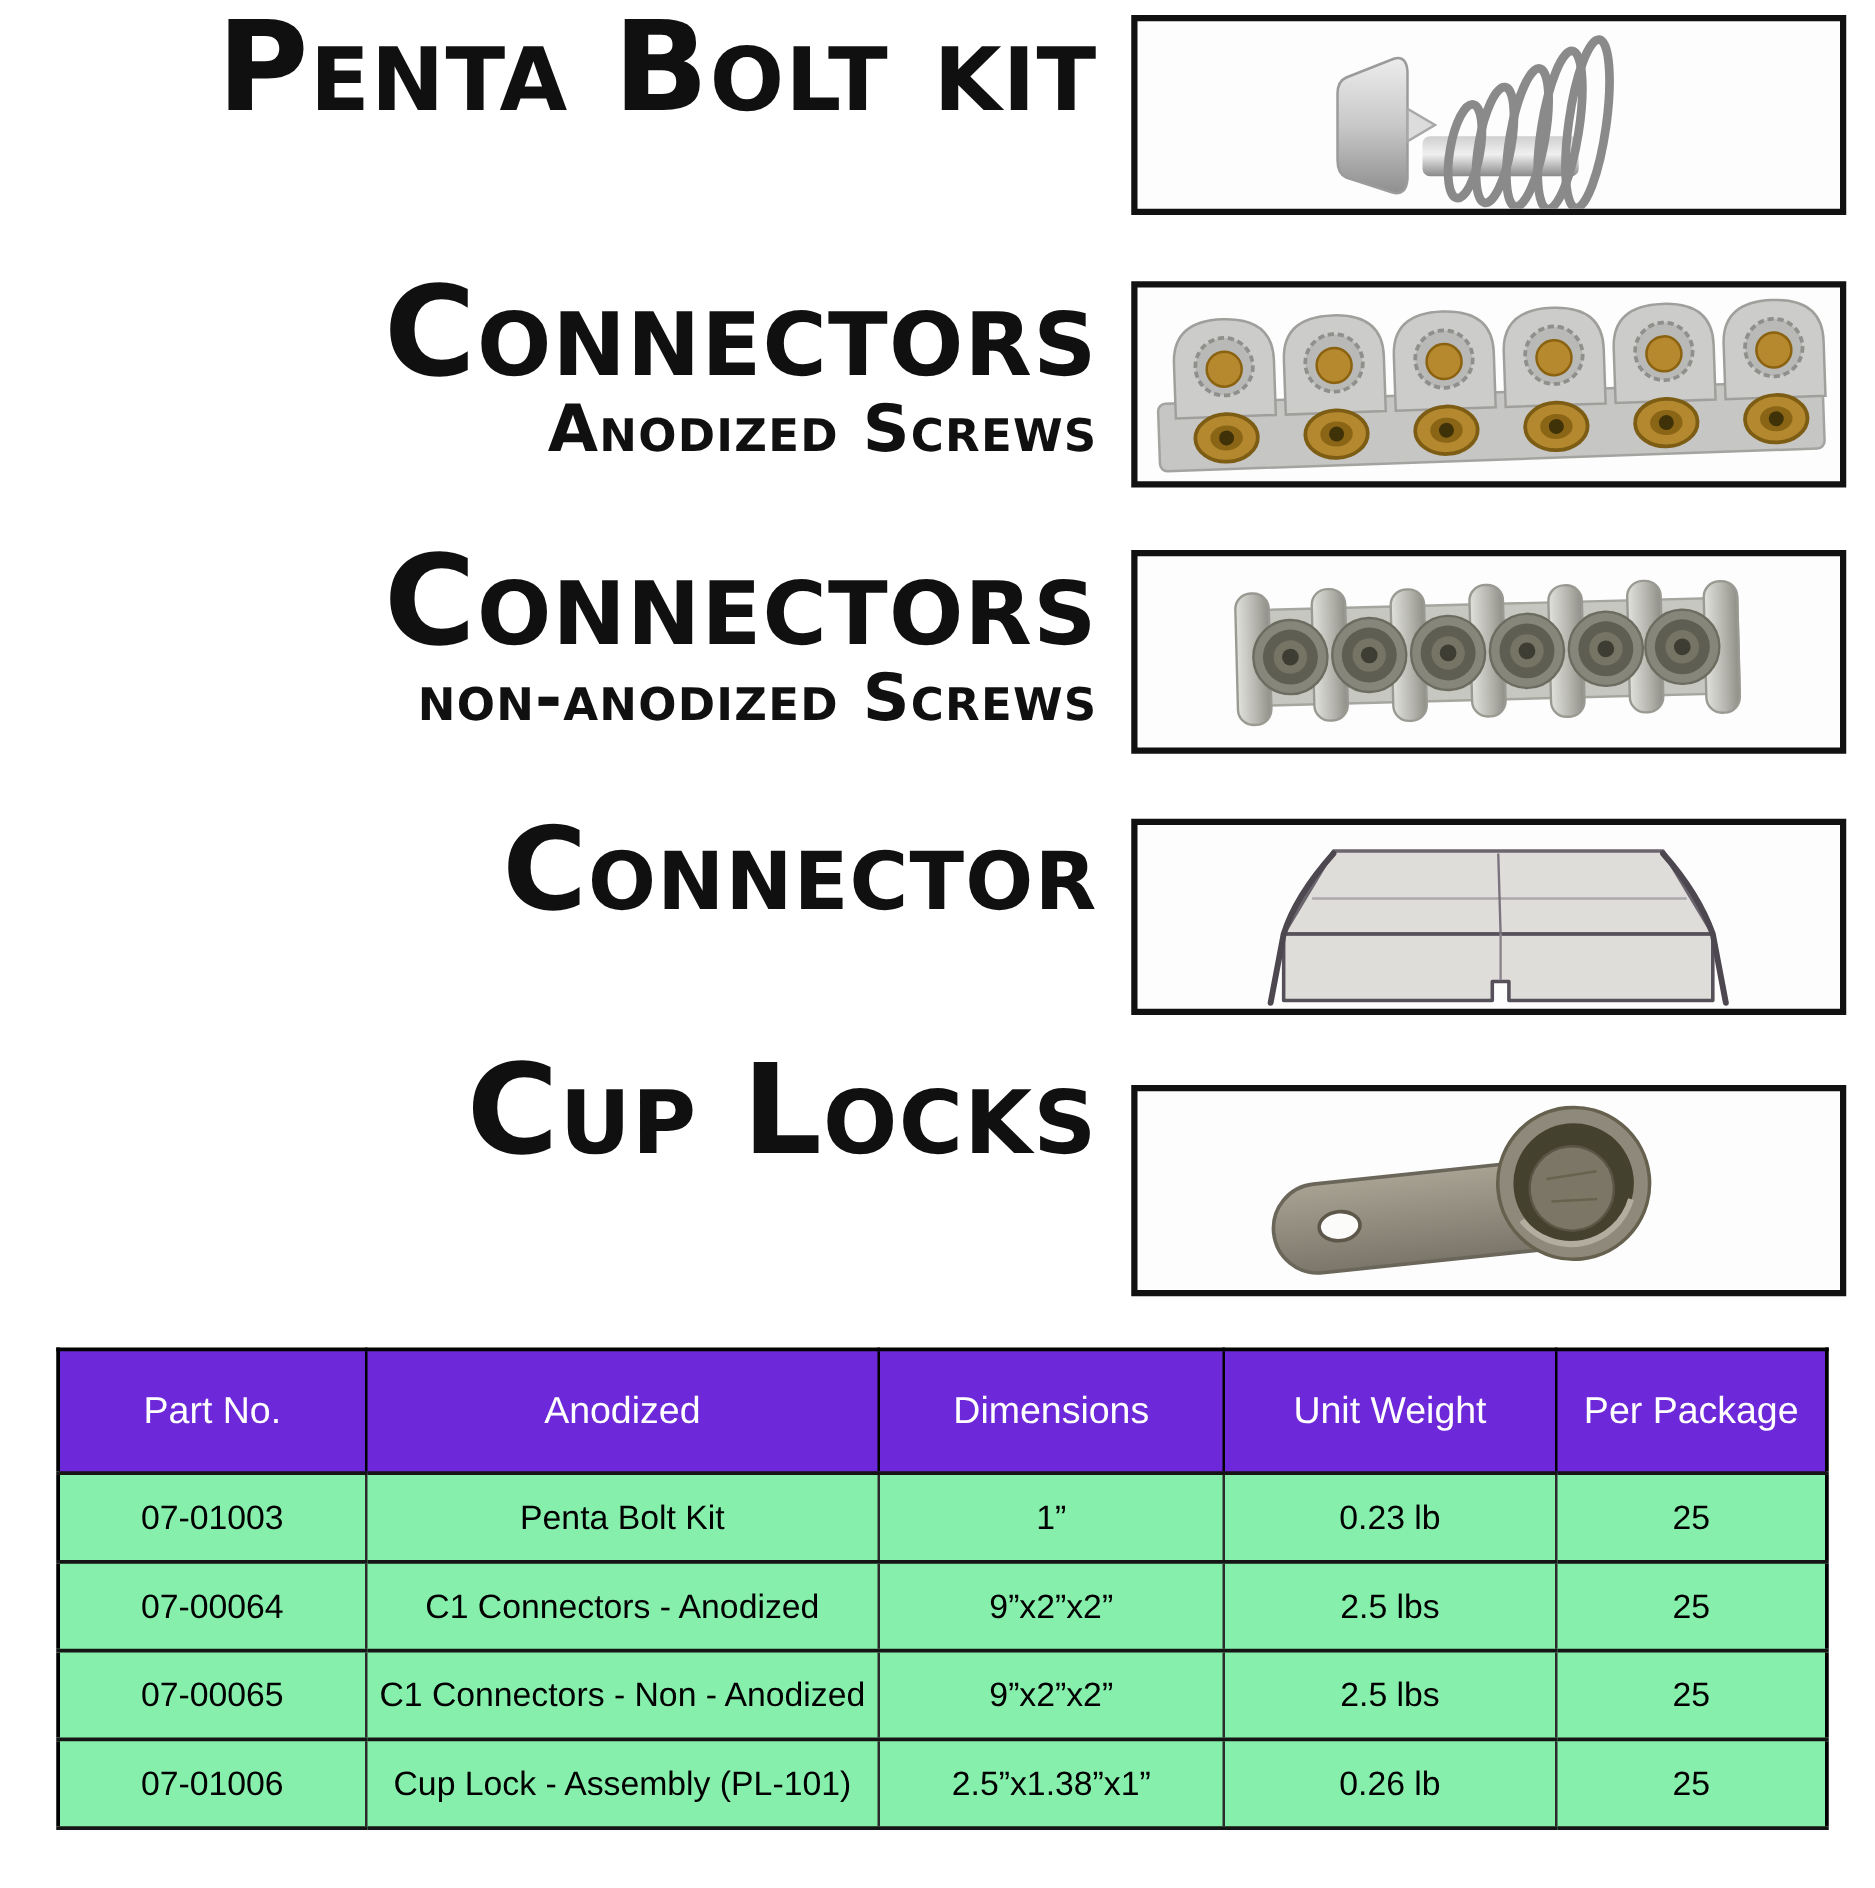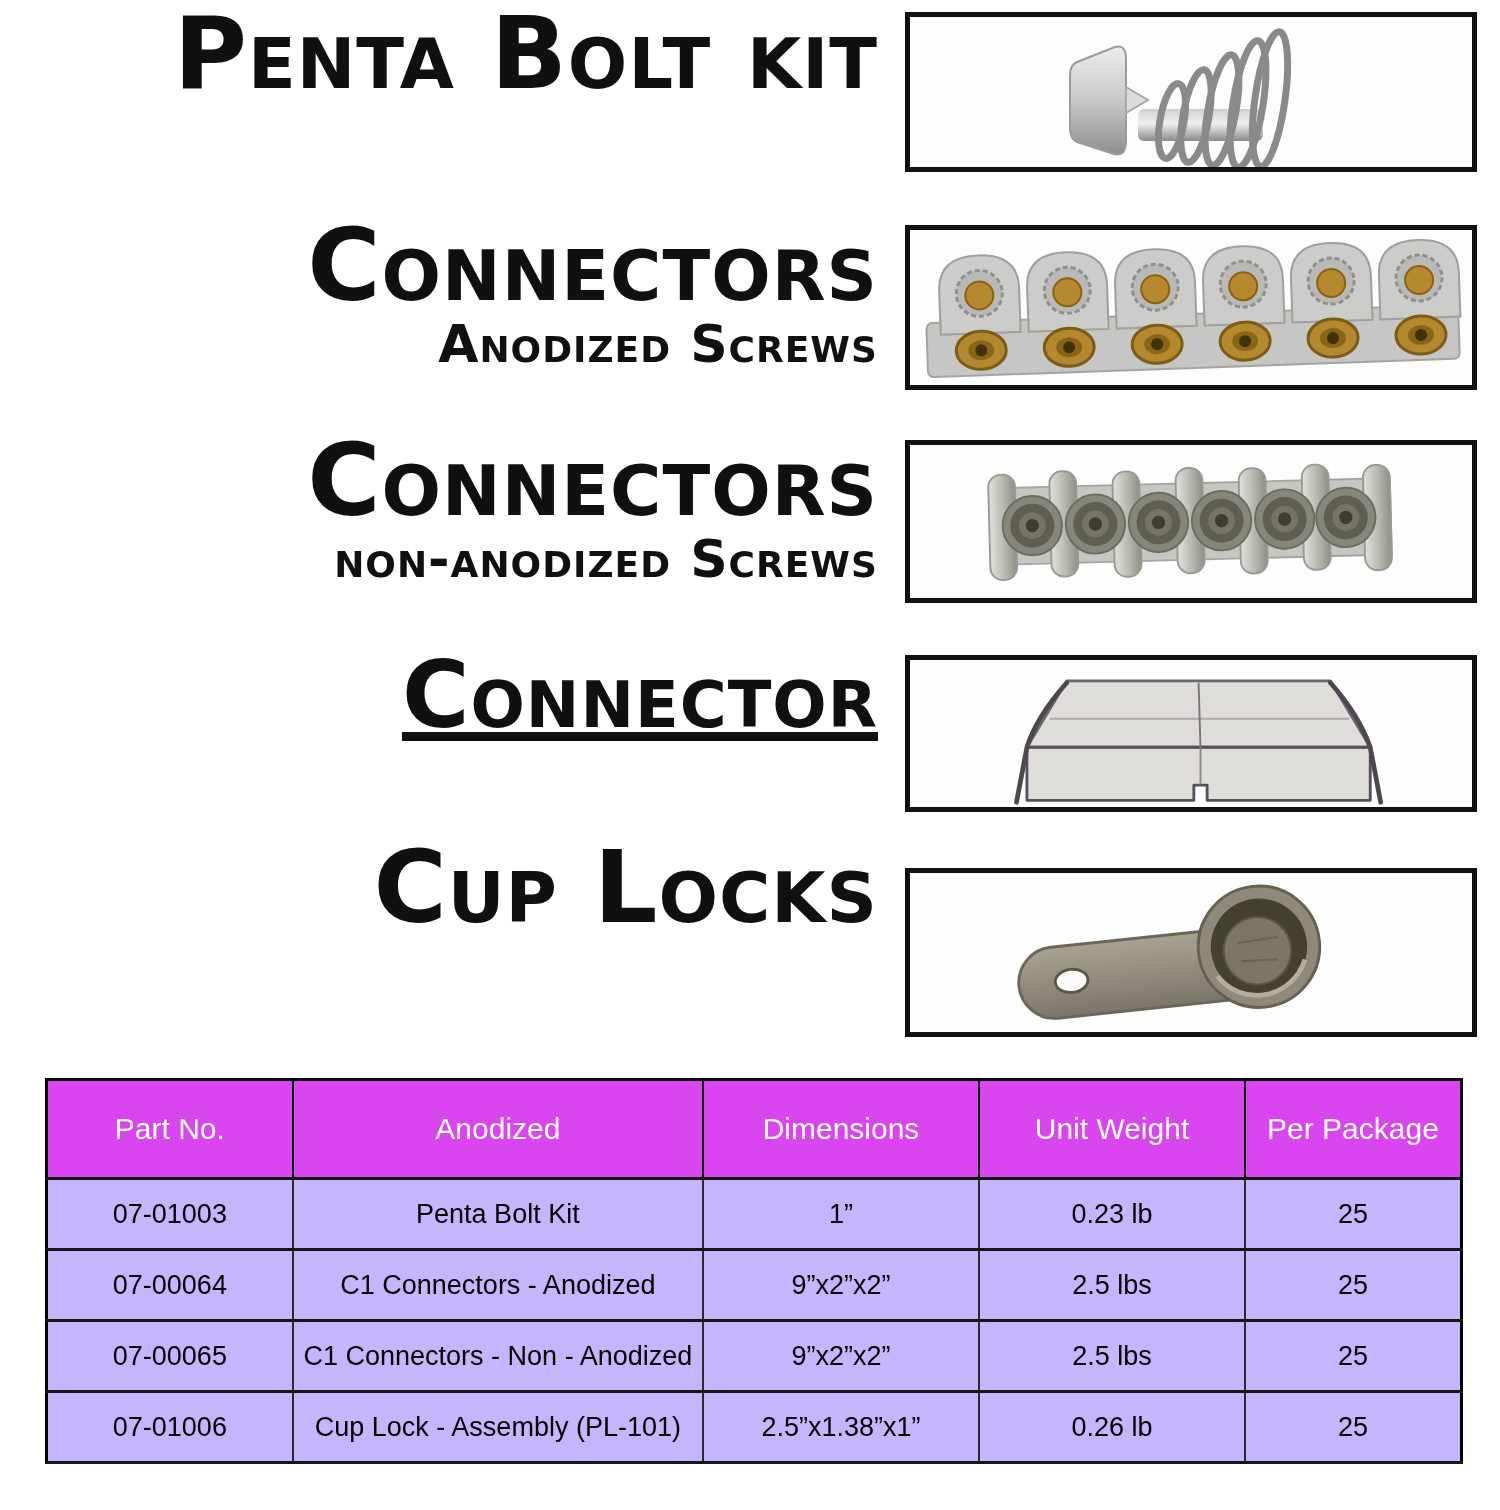--- a/index.html
+++ b/index.html
@@ -12,45 +12,45 @@
     position:absolute;left:0;right:622px;text-align:right;color:#101010;
     font-family:"DejaVu Sans",sans-serif;font-weight:700;
     font-variant:small-caps;
   }
   .sec-title{font-size:100px;line-height:.95;letter-spacing:1px;}
   .sec-title2{font-size:92px;line-height:1.04;letter-spacing:1px;}
   .sec-sub{font-size:52px;line-height:1.05;letter-spacing:1px;margin-top:4px;}
   .tb1{top:6px;}
   .tb2{top:218px;}
   .tb3{top:433px;}
-  .tb4{top:648px;text-decoration:underline;}
+  .tb4{top:648px;}
   .tb5{top:840px;}
   
   .frame{
     position:absolute;left:905px;width:572px;box-sizing:border-box;
     border:5px solid #111;background:#fdfdfd;display:flex;align-items:center;justify-content:center;
   }
   .f1{top:12px;height:160px;}
   .f2{top:225px;height:165px;}
   .f3{top:440px;height:163px;}
   .f4{top:655px;height:157px;}
   .f5{top:868px;height:169px;}
   .frame svg{width:100%;height:100%;display:block;}
   
   table.parts{
     position:absolute;left:45px;top:1078px;width:1418px;
     border-collapse:collapse;table-layout:fixed;text-align:center;
     border:3px solid #000;
   }
   table.parts th{
-    background:#d946ef;color:#fff;height:94px;font-size:30px;font-weight:400;
+    background:#6d28d9;color:#fff;height:94px;font-size:30px;font-weight:400;
     border:2px solid #000;
   }
   table.parts td{
-    height:66px;font-size:27px;color:#000;background:#c4b5fd;
+    height:66px;font-size:27px;color:#000;background:#86efac;
     border-left:2px solid #2b2b2b;border-right:2px solid #2b2b2b;
     border-top:3px solid #151515;border-bottom:3px solid #151515;
   }
 </style>
 </head>
 <body>
 
 <div class="titleblock tb1">
   <div class="sec-title">Penta Bolt kit</div>
 </div>

